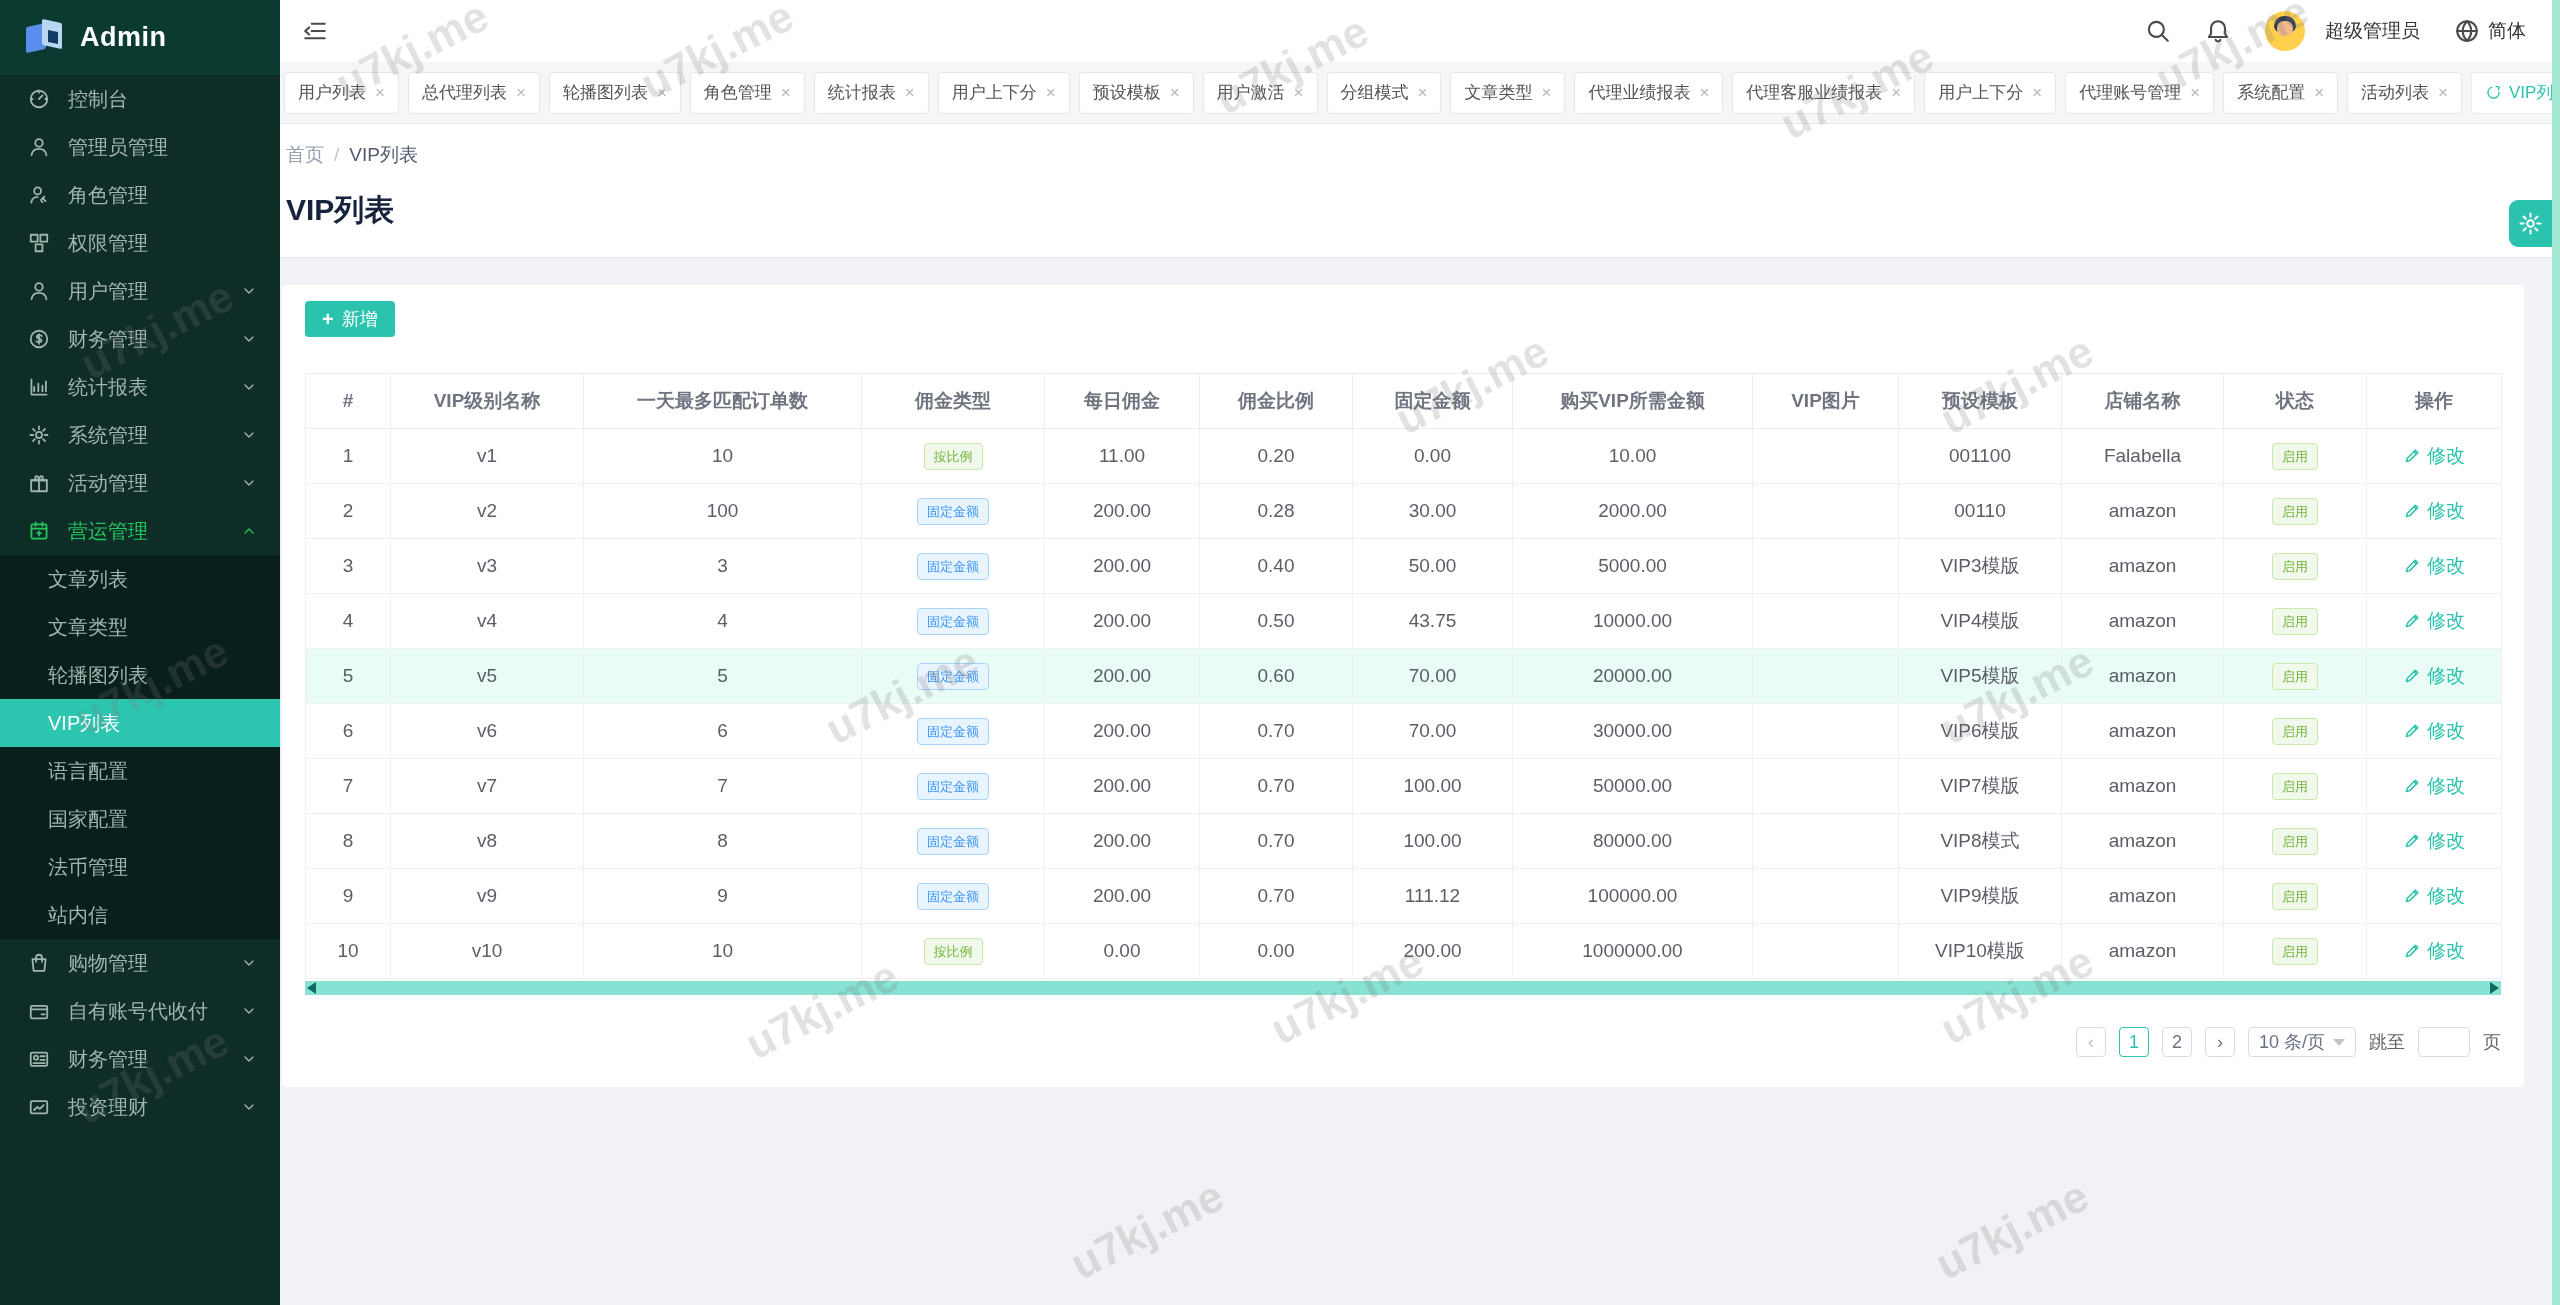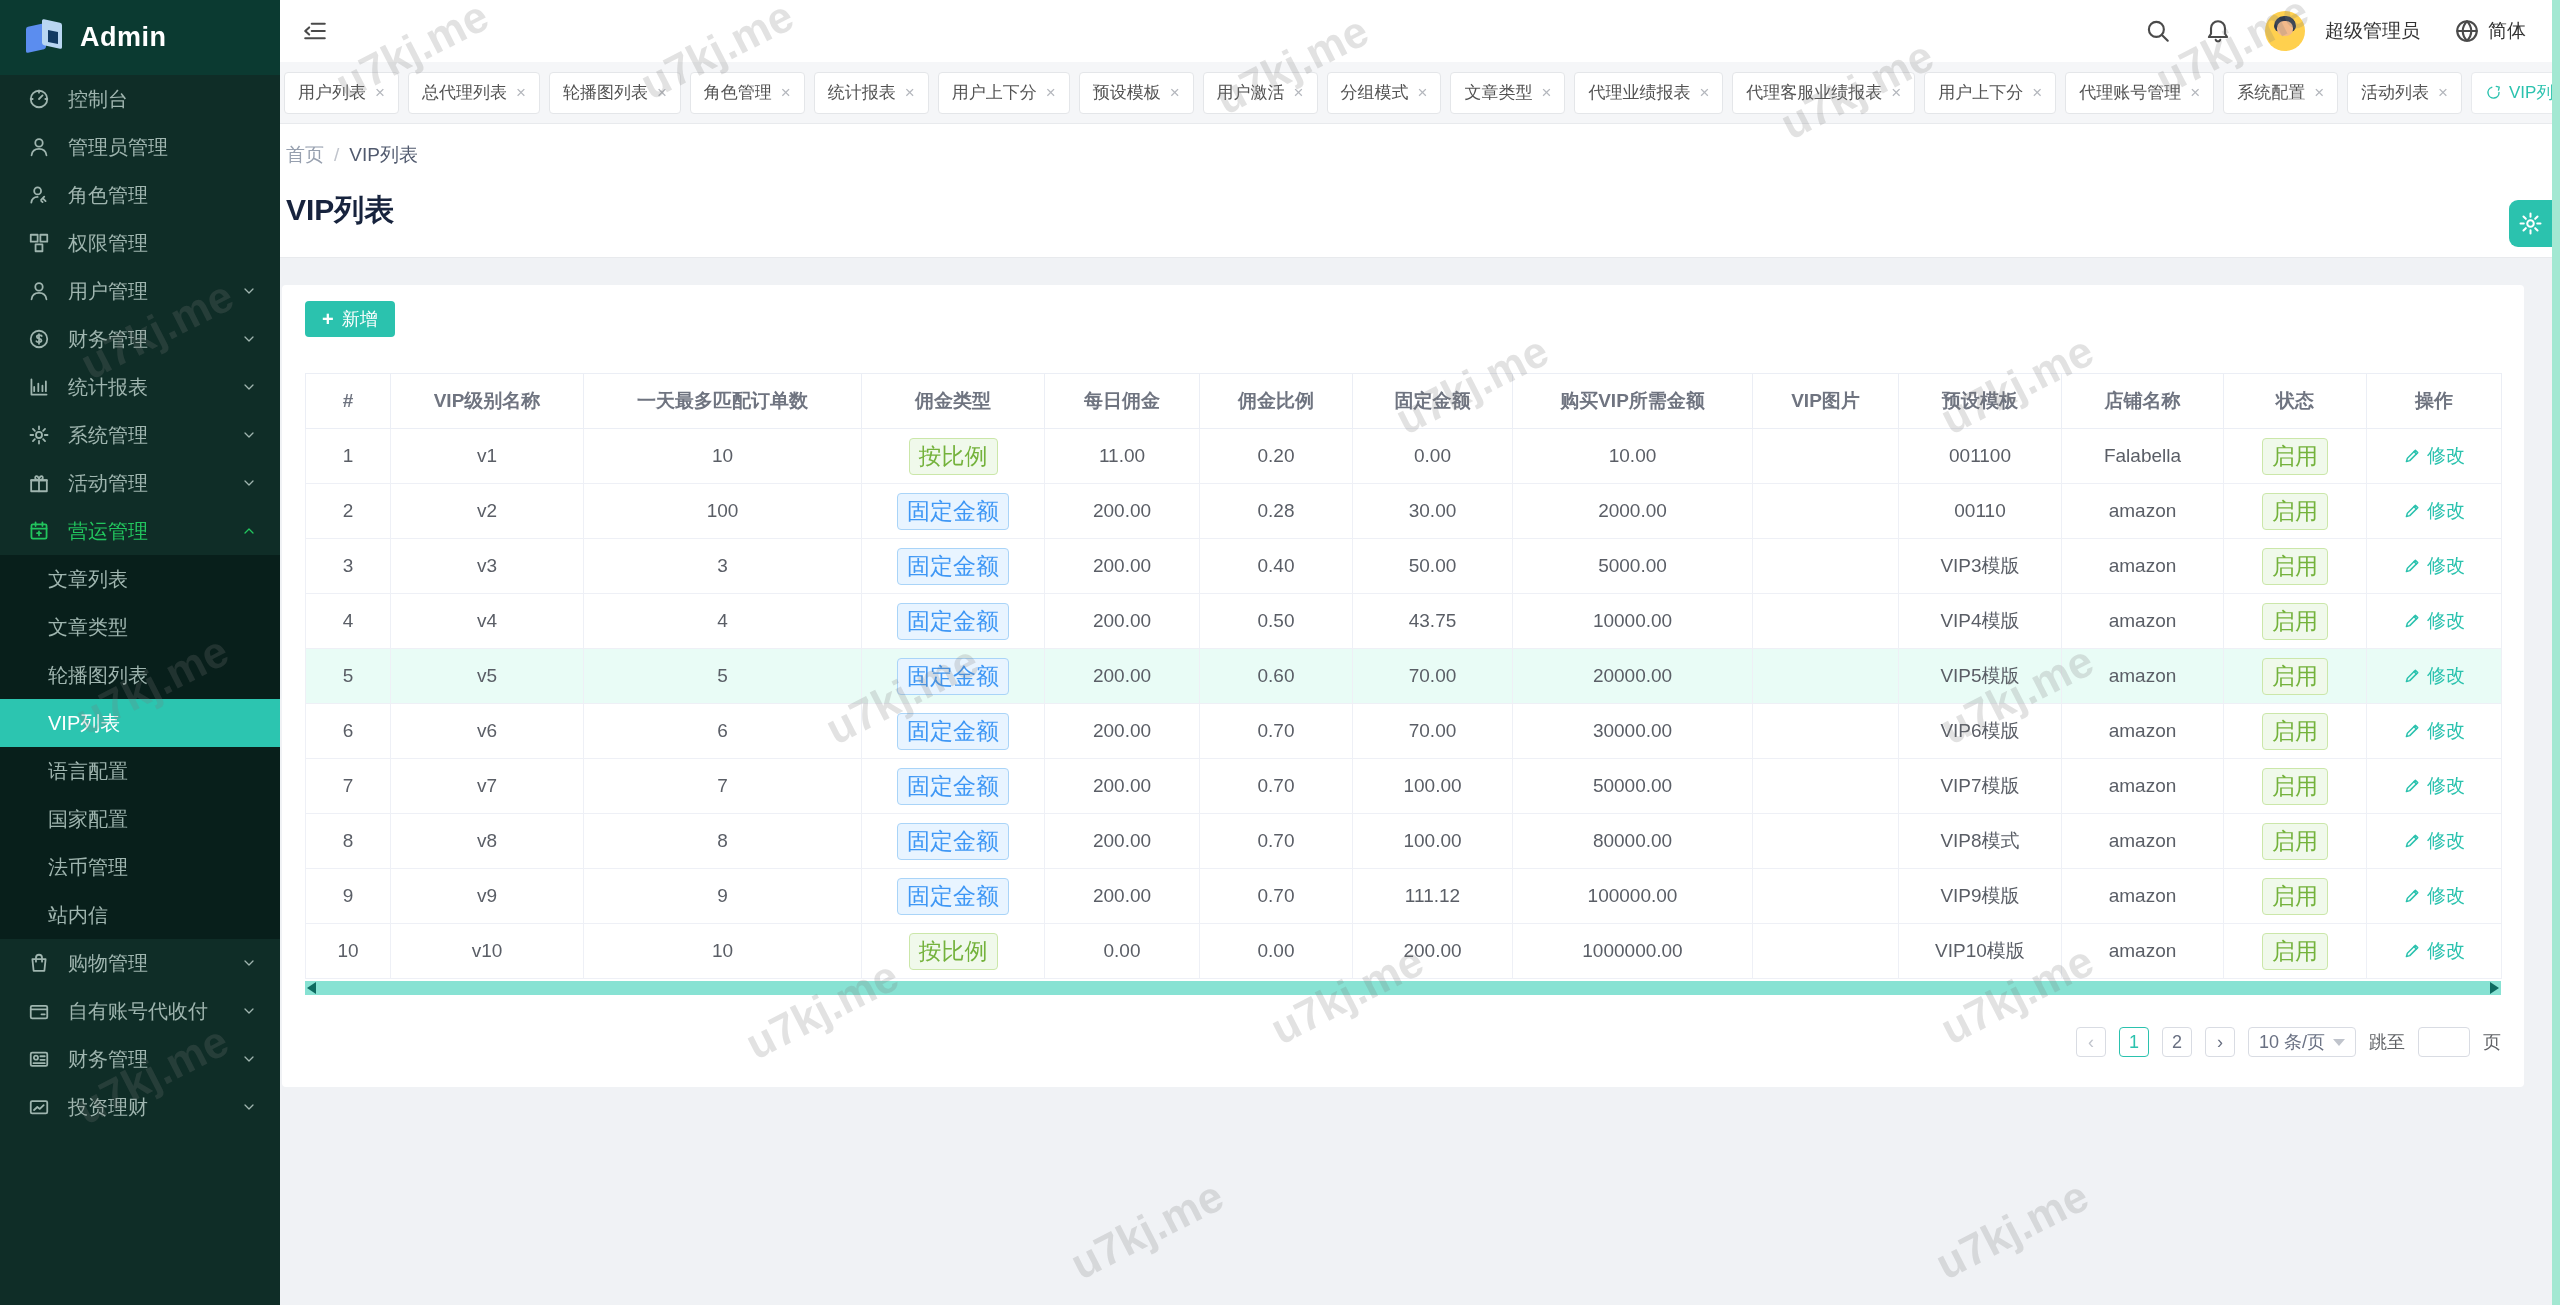--- a/index.html
+++ b/index.html
@@ -58,21 +58,21 @@
   #content { padding:27px 36px 0 26px; }
   #card { background:#fff; border-radius:4px; padding:16px 23px 30px 23px; min-height:790px; }
   #add-btn { display:inline-flex; align-items:center; gap:8px; background:#2bc2ae; color:#fff; border:none; border-radius:4px; height:36px; padding:0 17px; font-size:18px; cursor:pointer; }
   #add-btn .plus { font-size:20px; font-weight:bold; }
 
   
   #vip-table { border-collapse:collapse; table-layout:fixed; width:2196px; margin-top:36px; border:1px solid #ebeef5; }
   #vip-table th { height:55px; font-size:19px; font-weight:bold; color:#6f7480; border:1px solid #ebeef5; background:#fff; text-align:center; }
   #vip-table td { height:55px; font-size:19px; color:#5a5e66; border:1px solid #eef0f6; text-align:center; }
   #vip-table tr.hl td { background:#e9fcf6; }
-  .badge { display:inline-block; font-size:23px; line-height:1; padding:6px 9px; border-radius:4px; }
+  .badge { display:inline-block; font-size:13px; line-height:1; padding:6px 9px; border-radius:4px; }
   .badge.green { color:#74b23c; background:#f0f9eb; border:1px solid #cbe7a9; }
   .badge.blue  { color:#3e97f5; background:#e8f4ff; border:1px solid #a9d4f8; }
   .edit-link { color:#2bc2ae; font-size:19px; cursor:pointer; display:inline-flex; align-items:center; gap:6px; }
   .edit-link svg { width:18px; height:18px; }
 
   
   #h-scrollbar { position:relative; width:2196px; height:14px; background:#87e2d3; margin-top:2px; }
   #h-scrollbar .arr { position:absolute; top:1px; width:0; height:0; border-top:6px solid transparent; border-bottom:6px solid transparent; }
   #h-scrollbar .arr.left  { left:2px;  border-right:9px solid #0d6b60; }
   #h-scrollbar .arr.right { right:2px; border-left:9px solid #0d6b60; }

